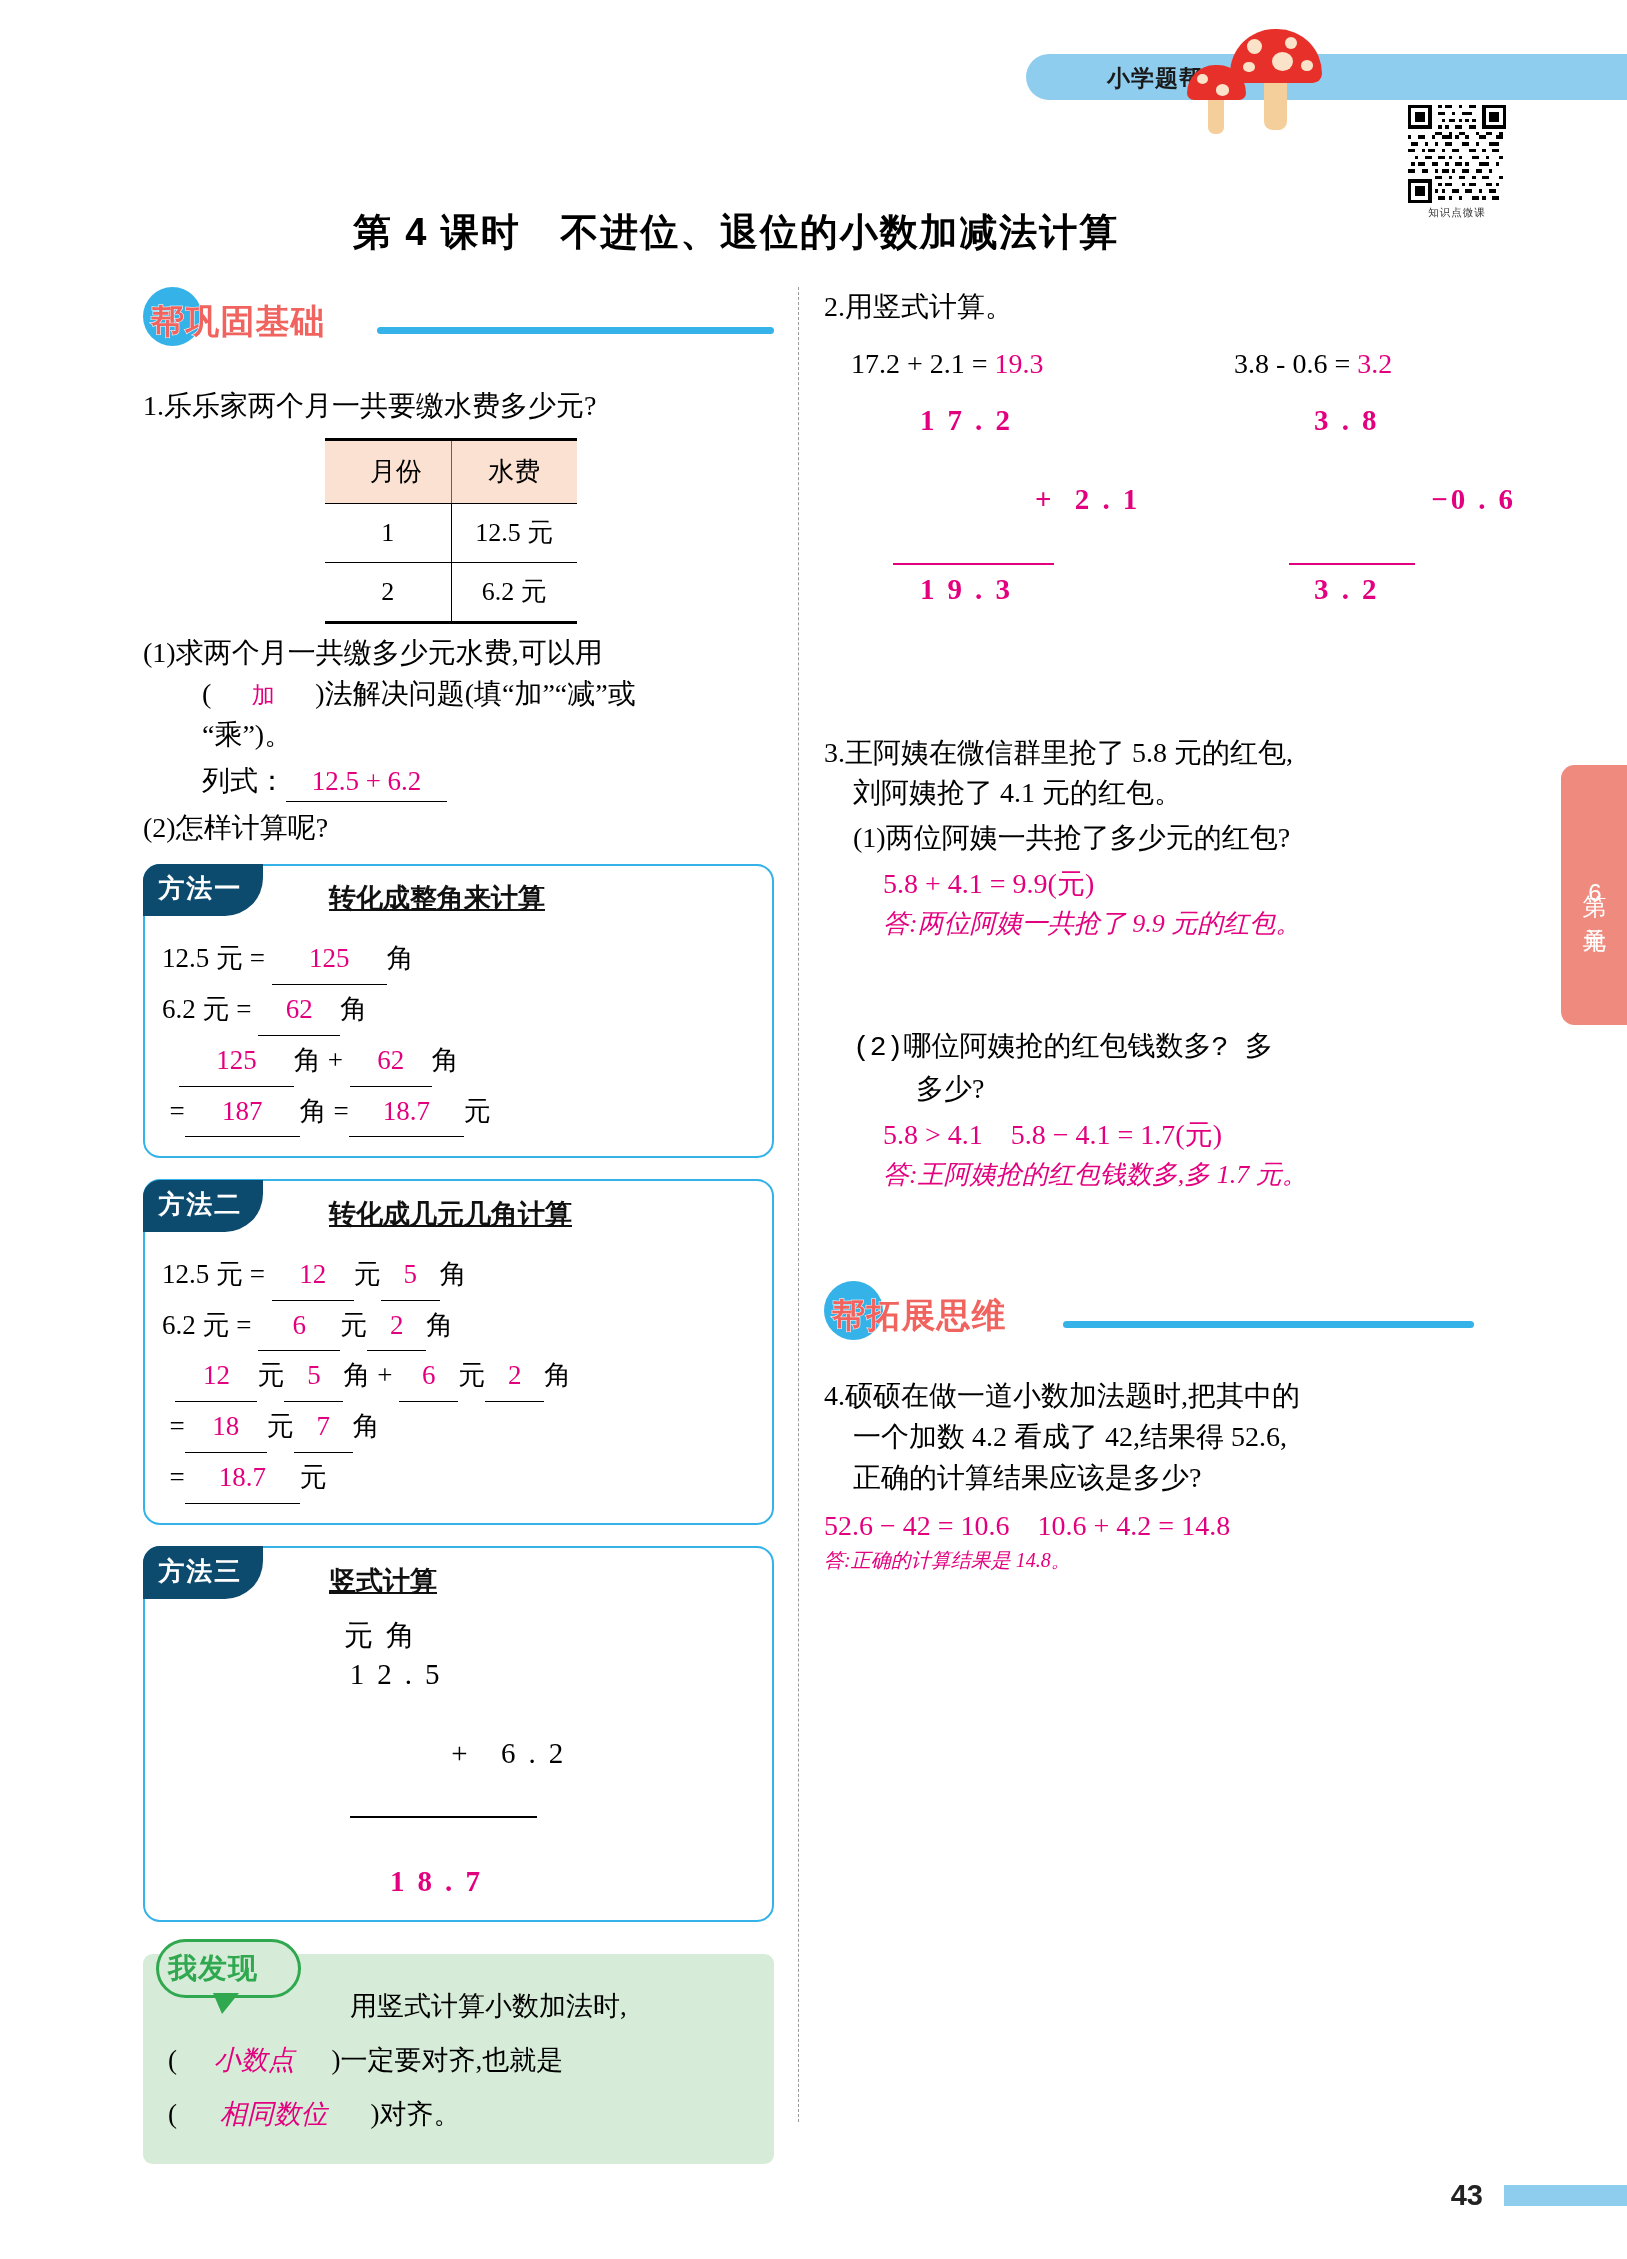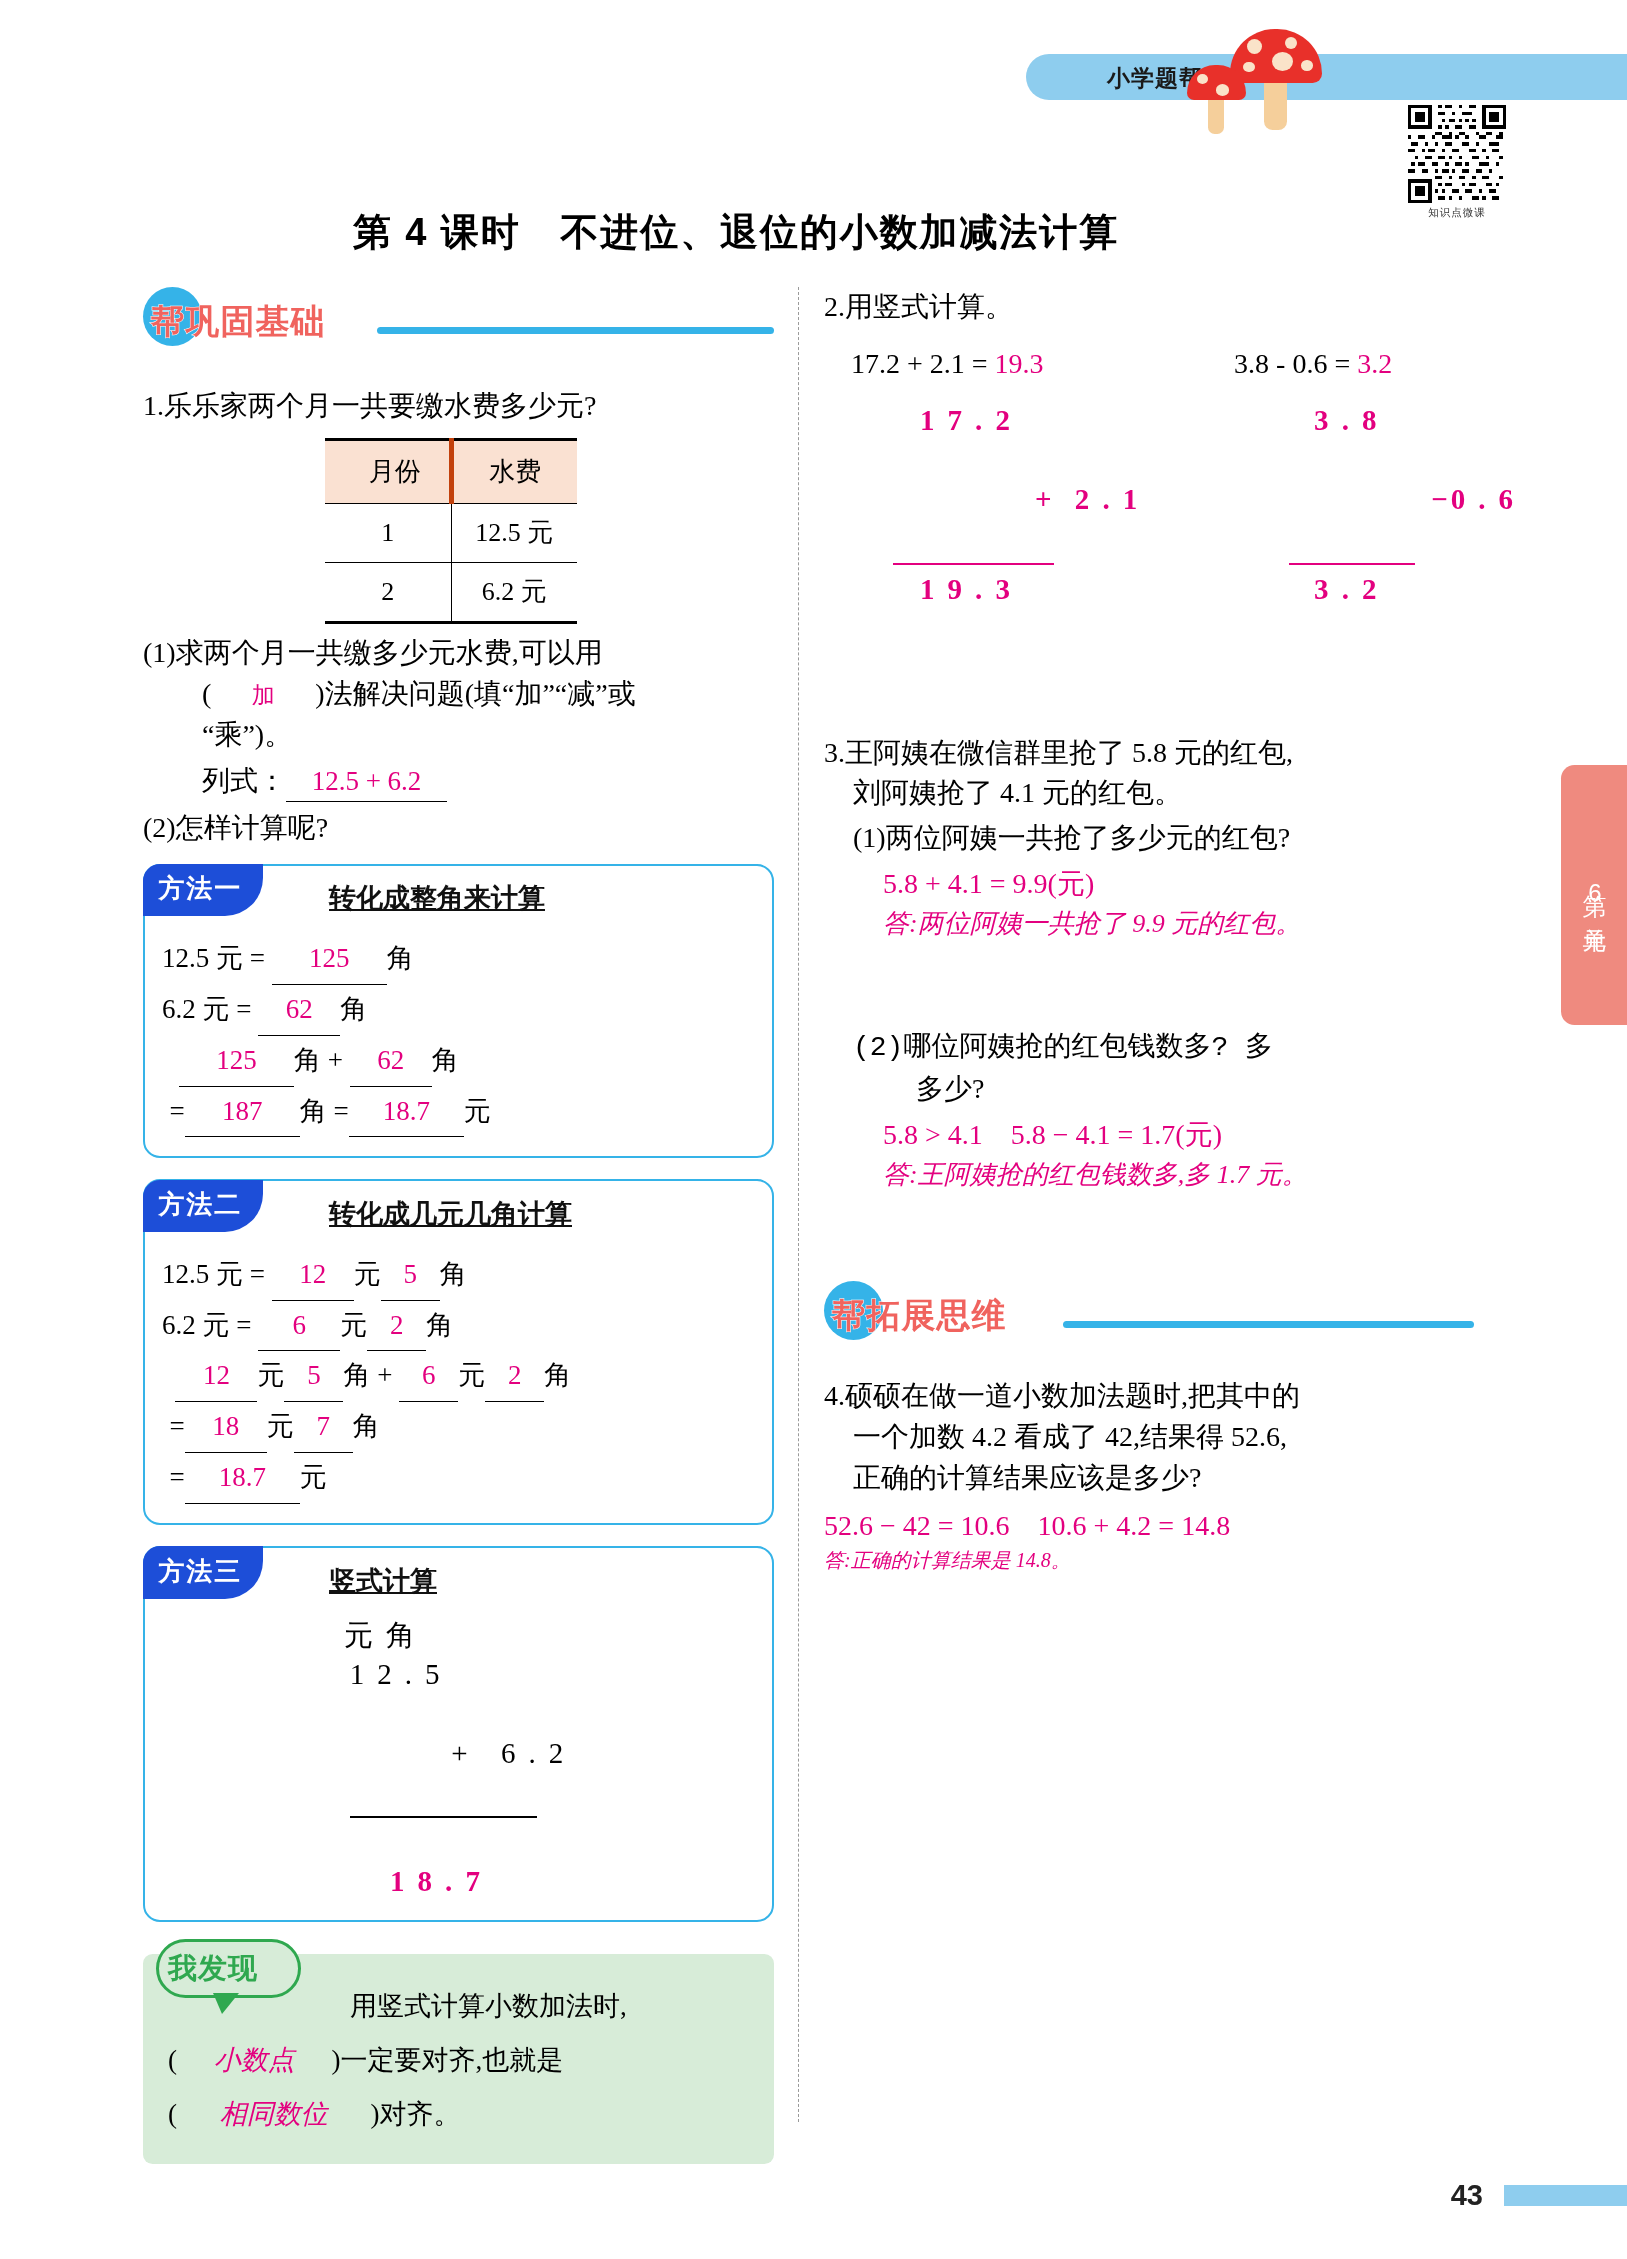--- a/index.html
+++ b/index.html
@@ -124,21 +124,21 @@
     margin: 11.5px 0 9.6px 182px;
     border-collapse: collapse;
     font-size: 26px;
   }
   .wtable th {
     background: #fae1d2; font-weight: normal;
     border-bottom: 1.9px solid #000;
     border-top: 3.8px solid #000;
     padding: 13.4px 0; width: 126px;
   }
-  .wtable th:first-child { border-right: 5px solid #c2410c; padding-left: 16px; }
+  .wtable th:first-child { border-right: 1px solid #c2410c; padding-left: 16px; }
   .wtable td {
     padding: 11.5px 0; text-align: center;
     border-bottom: 1.9px solid #000;
   }
   .wtable td:first-child { border-right: 1px solid #000; }
   .wtable tr:last-child td { border-bottom: 3.8px solid #000; }
 
   
   .blank {
     display: inline-block;
@@ -156,21 +156,21 @@
   .method {
     position: relative;
     border: 2.4px solid #35b3e8;
     border-radius: 17px;
     margin-bottom: 21px;
     padding: 11.5px 17px 19px 17px;
     min-height: 57px;
   }
   .method-tag {
     position: absolute; top: -1.9px; left: -1.9px;
-    background: #1d4ed8;
+    background: #0c4a6e;
     color: #fff;
     font-family: "Liberation Sans", sans-serif;
     font-size: 26px; font-weight: bold;
     padding: 7.6px 21px 9.6px 15.3px;
     border-radius: 17px 0 38px 0;
     letter-spacing: 1.9px;
   }
   .method-title {
     margin-left: 167px;
     font-family: "Liberation Sans", sans-serif;

